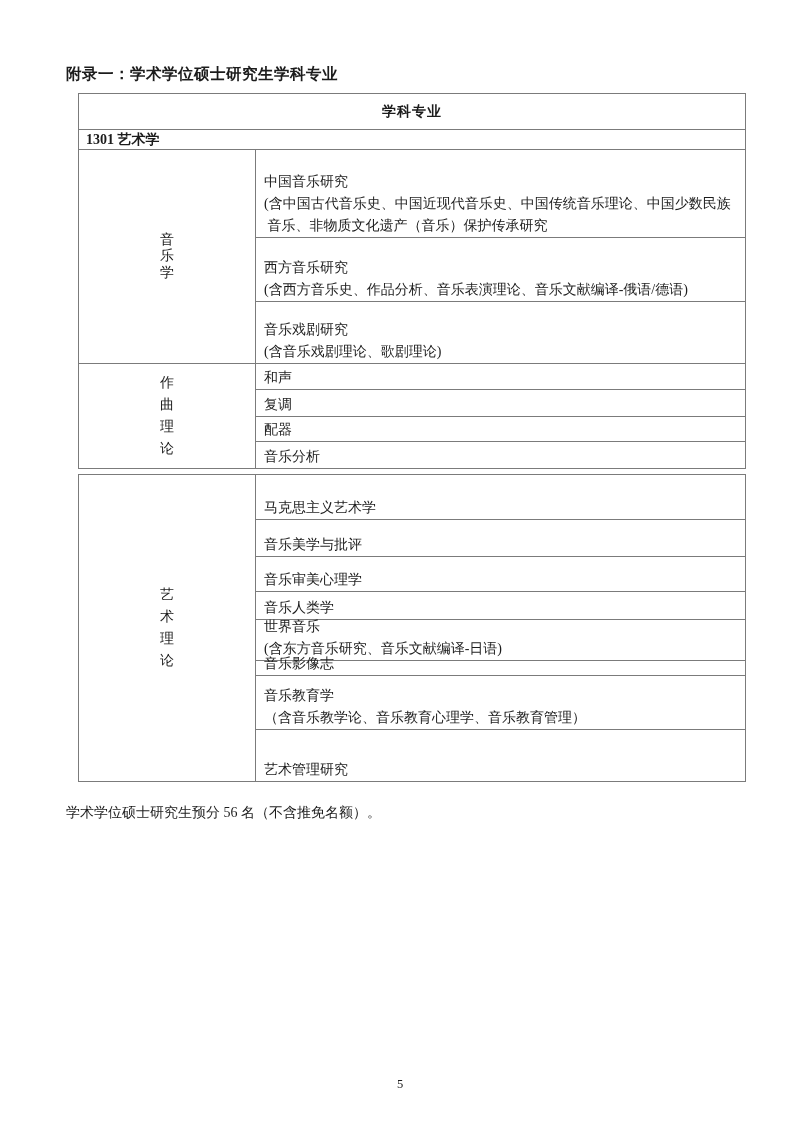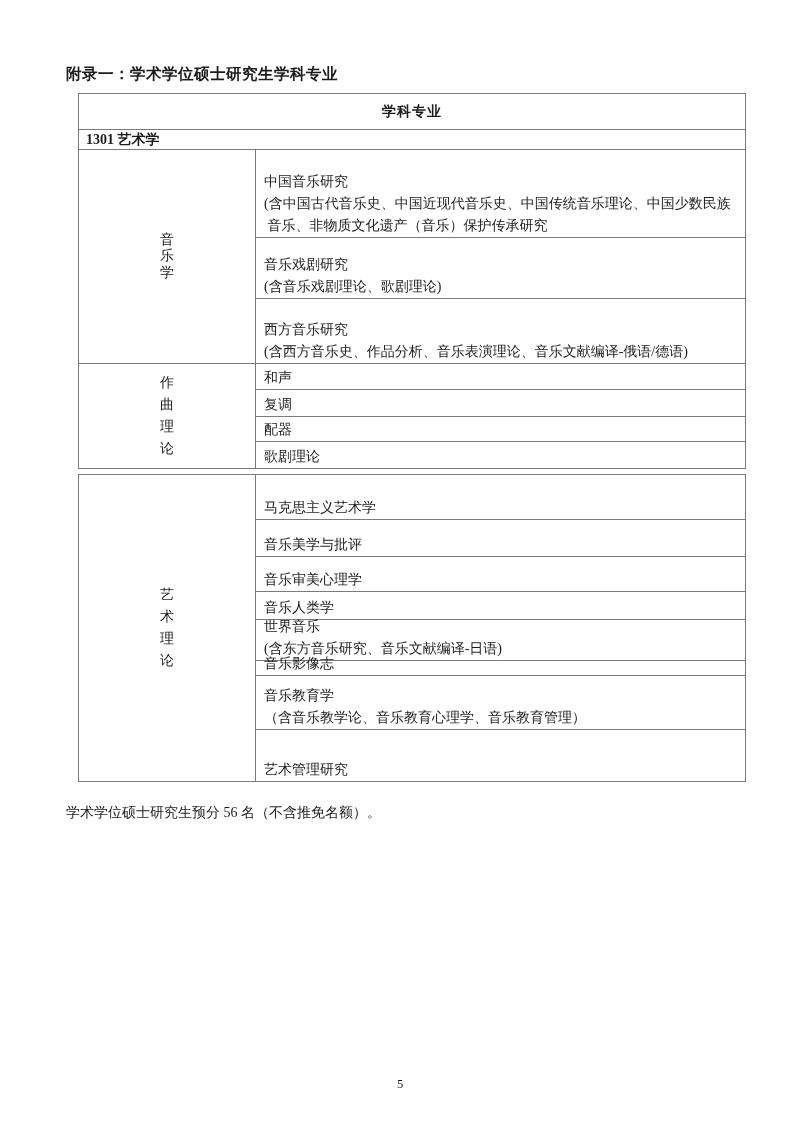--- a/index.html
+++ b/index.html
@@ -115,48 +115,48 @@
     <div class="box group">
       <div class="group-label tight">音
 乐
 学</div>
       <div class="rows">
         <div class="row" style="height:88px">
           <div class="pname">中国音乐研究</div>
           <div class="pdetail">(含中国古代音乐史、中国近现代音乐史、中国传统音乐理论、中国少数民族
  音乐、非物质文化遗产（音乐）保护传承研究</div>
         </div>
+        <div class="row" style="height:64px">
+          <div class="pname">西方音乐研究</div>
+          <div class="pdetail">(含西方音乐史、作品分析、音乐表演理论、音乐文献编译-俄语/德语)</div>
+        </div>
         <div class="row" style="height:61px">
           <div class="pname">音乐戏剧研究</div>
           <div class="pdetail">(含音乐戏剧理论、歌剧理论)</div>
-        </div>
-        <div class="row" style="height:64px">
-          <div class="pname">西方音乐研究</div>
-          <div class="pdetail">(含西方音乐史、作品分析、音乐表演理论、音乐文献编译-俄语/德语)</div>
         </div>
       </div>
     </div>
 
     <div class="box group">
       <div class="group-label">作
 曲
 理
 论</div>
       <div class="rows">
         <div class="row" style="height:26px">
           <div class="pname">和声</div>
         </div>
         <div class="row" style="height:27px">
           <div class="pname">复调</div>
         </div>
         <div class="row" style="height:25px">
           <div class="pname">配器</div>
         </div>
         <div class="row" style="height:26px">
-          <div class="pname">歌剧理论</div>
+          <div class="pname">音乐分析</div>
         </div>
       </div>
     </div>
 
     <div class="box group gap-above">
       <div class="group-label">艺
 术
 理
 论</div>
       <div class="rows">

